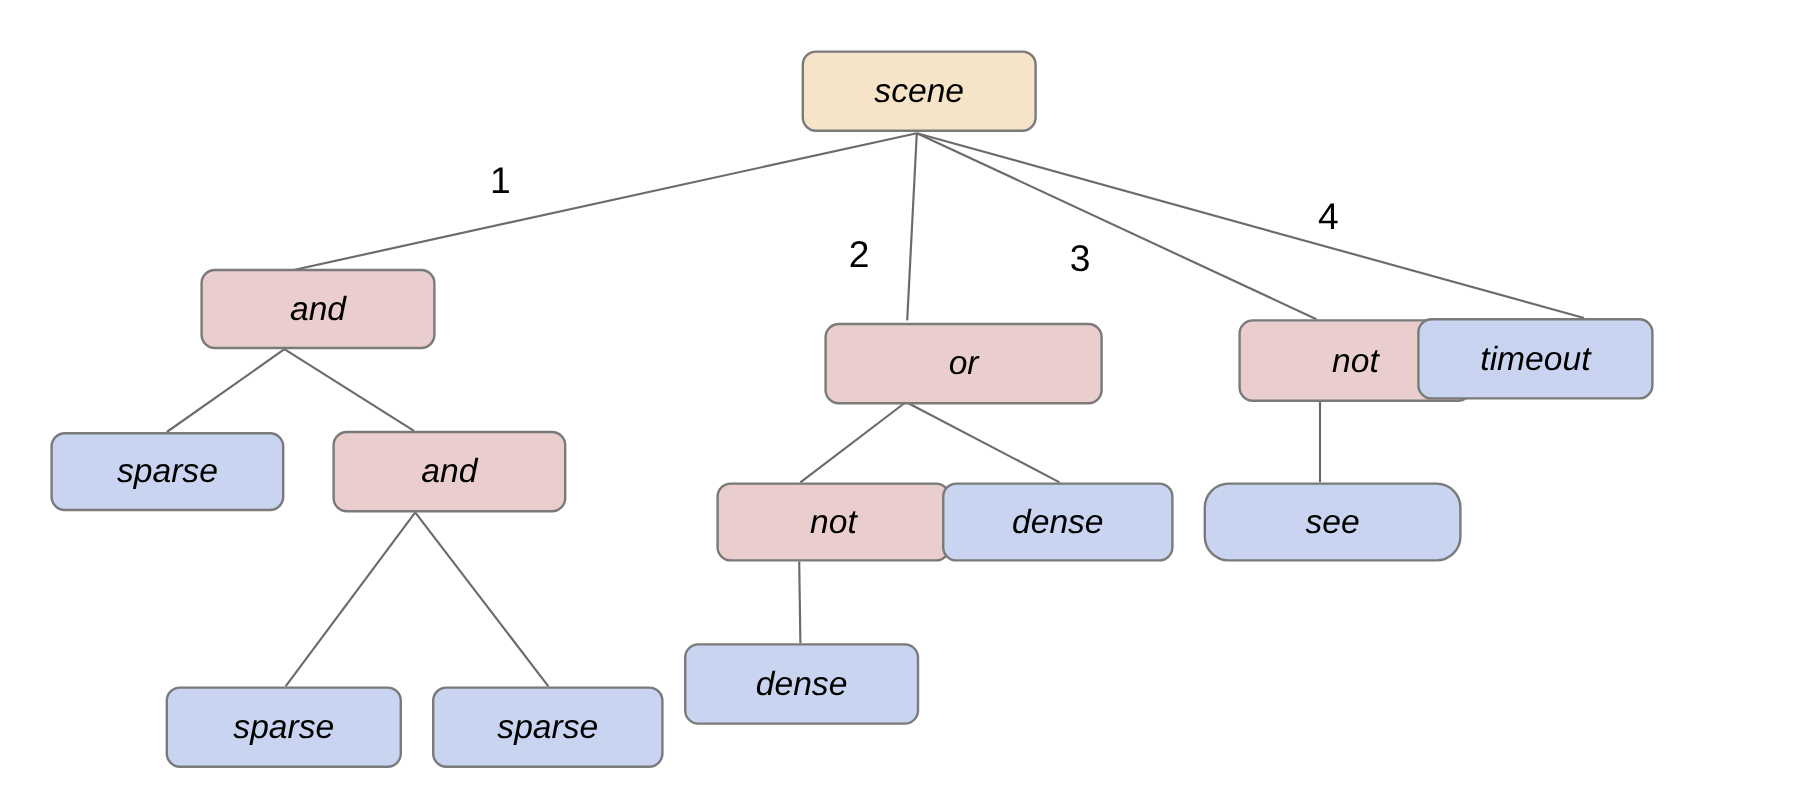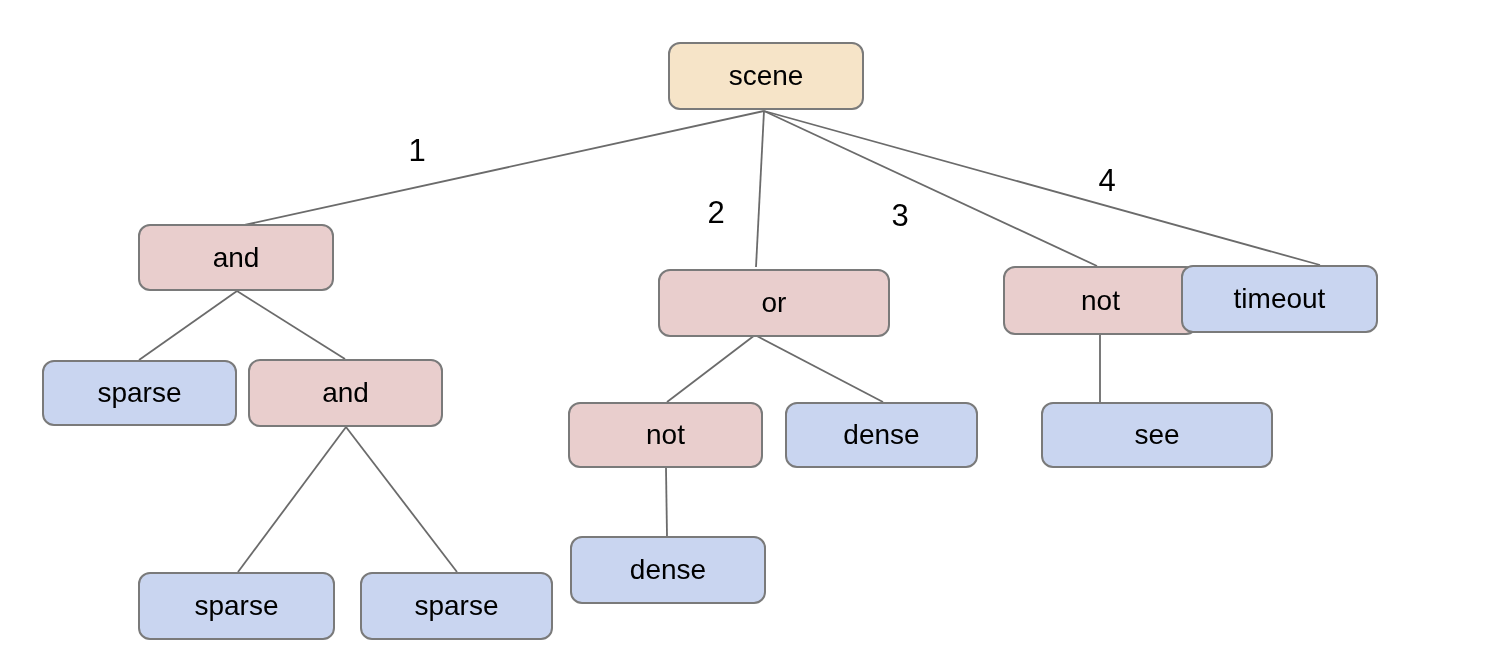--- a/index.html
+++ b/index.html
@@ -35,23 +35,24 @@
     position: absolute;
     box-sizing: border-box;
     display: flex;
     align-items: center;
     justify-content: center;
     border: 2px solid var(--border, #7a7a7a);
     border-radius: 12px;
     font-size: 28px;
     color: var(--text, #000000);
     line-height: 1;
+    font-style: italic;
   }
   .node.root     { background: var(--root-fill, #f6e4c8); }
-  .node.operator { background: var(--operator-fill, #e9cecd); }
+  .node.operator { background: var(--operator-fill, #e9cecd); margin-left: 29px; }
   .node.leaf     { background: var(--leaf-fill, #c9d5f0); }
 </style>
 </head>
 <body>
 
 <div id="canvas" style="--canvas-bg: #ffffff; --root-fill: #f6e4c8; --operator-fill: #e9cecd; --leaf-fill: #c9d5f0; --border: #7a7a7a; --line: #6b6b6b; --text: #000000;">
   <svg id="edges-svg" xmlns="http://www.w3.org/2000/svg">
       <line x1="764" y1="111" x2="240" y2="226"></line>
       <text x="417" y="150" text-anchor="middle" dominant-baseline="central">1</text>
       <line x1="764" y1="111" x2="756" y2="267"></line>
@@ -90,21 +91,21 @@
     </div>
     <div class="node operator" style="left: 248px; top: 359px; width: 195px; height: 68px;">
       <span>and</span>
     </div>
     <div class="node operator" style="left: 568px; top: 402px; width: 195px; height: 66px;">
       <span>not</span>
     </div>
     <div class="node leaf" style="left: 785px; top: 402px; width: 193px; height: 66px;">
       <span>dense</span>
     </div>
-    <div class="node leaf" style="left: 1041px; top: 402px; width: 232px; height: 66px;">
+    <div class="node leaf" style="left: 1003px; top: 402px; width: 215px; height: 66px; border-radius: 21px;">
       <span>see</span>
     </div>
     <div class="node leaf" style="left: 570px; top: 536px; width: 196px; height: 68px;">
       <span>dense</span>
     </div>
     <div class="node leaf" style="left: 138px; top: 572px; width: 197px; height: 68px;">
       <span>sparse</span>
     </div>
     <div class="node leaf" style="left: 360px; top: 572px; width: 193px; height: 68px;">
       <span>sparse</span>

